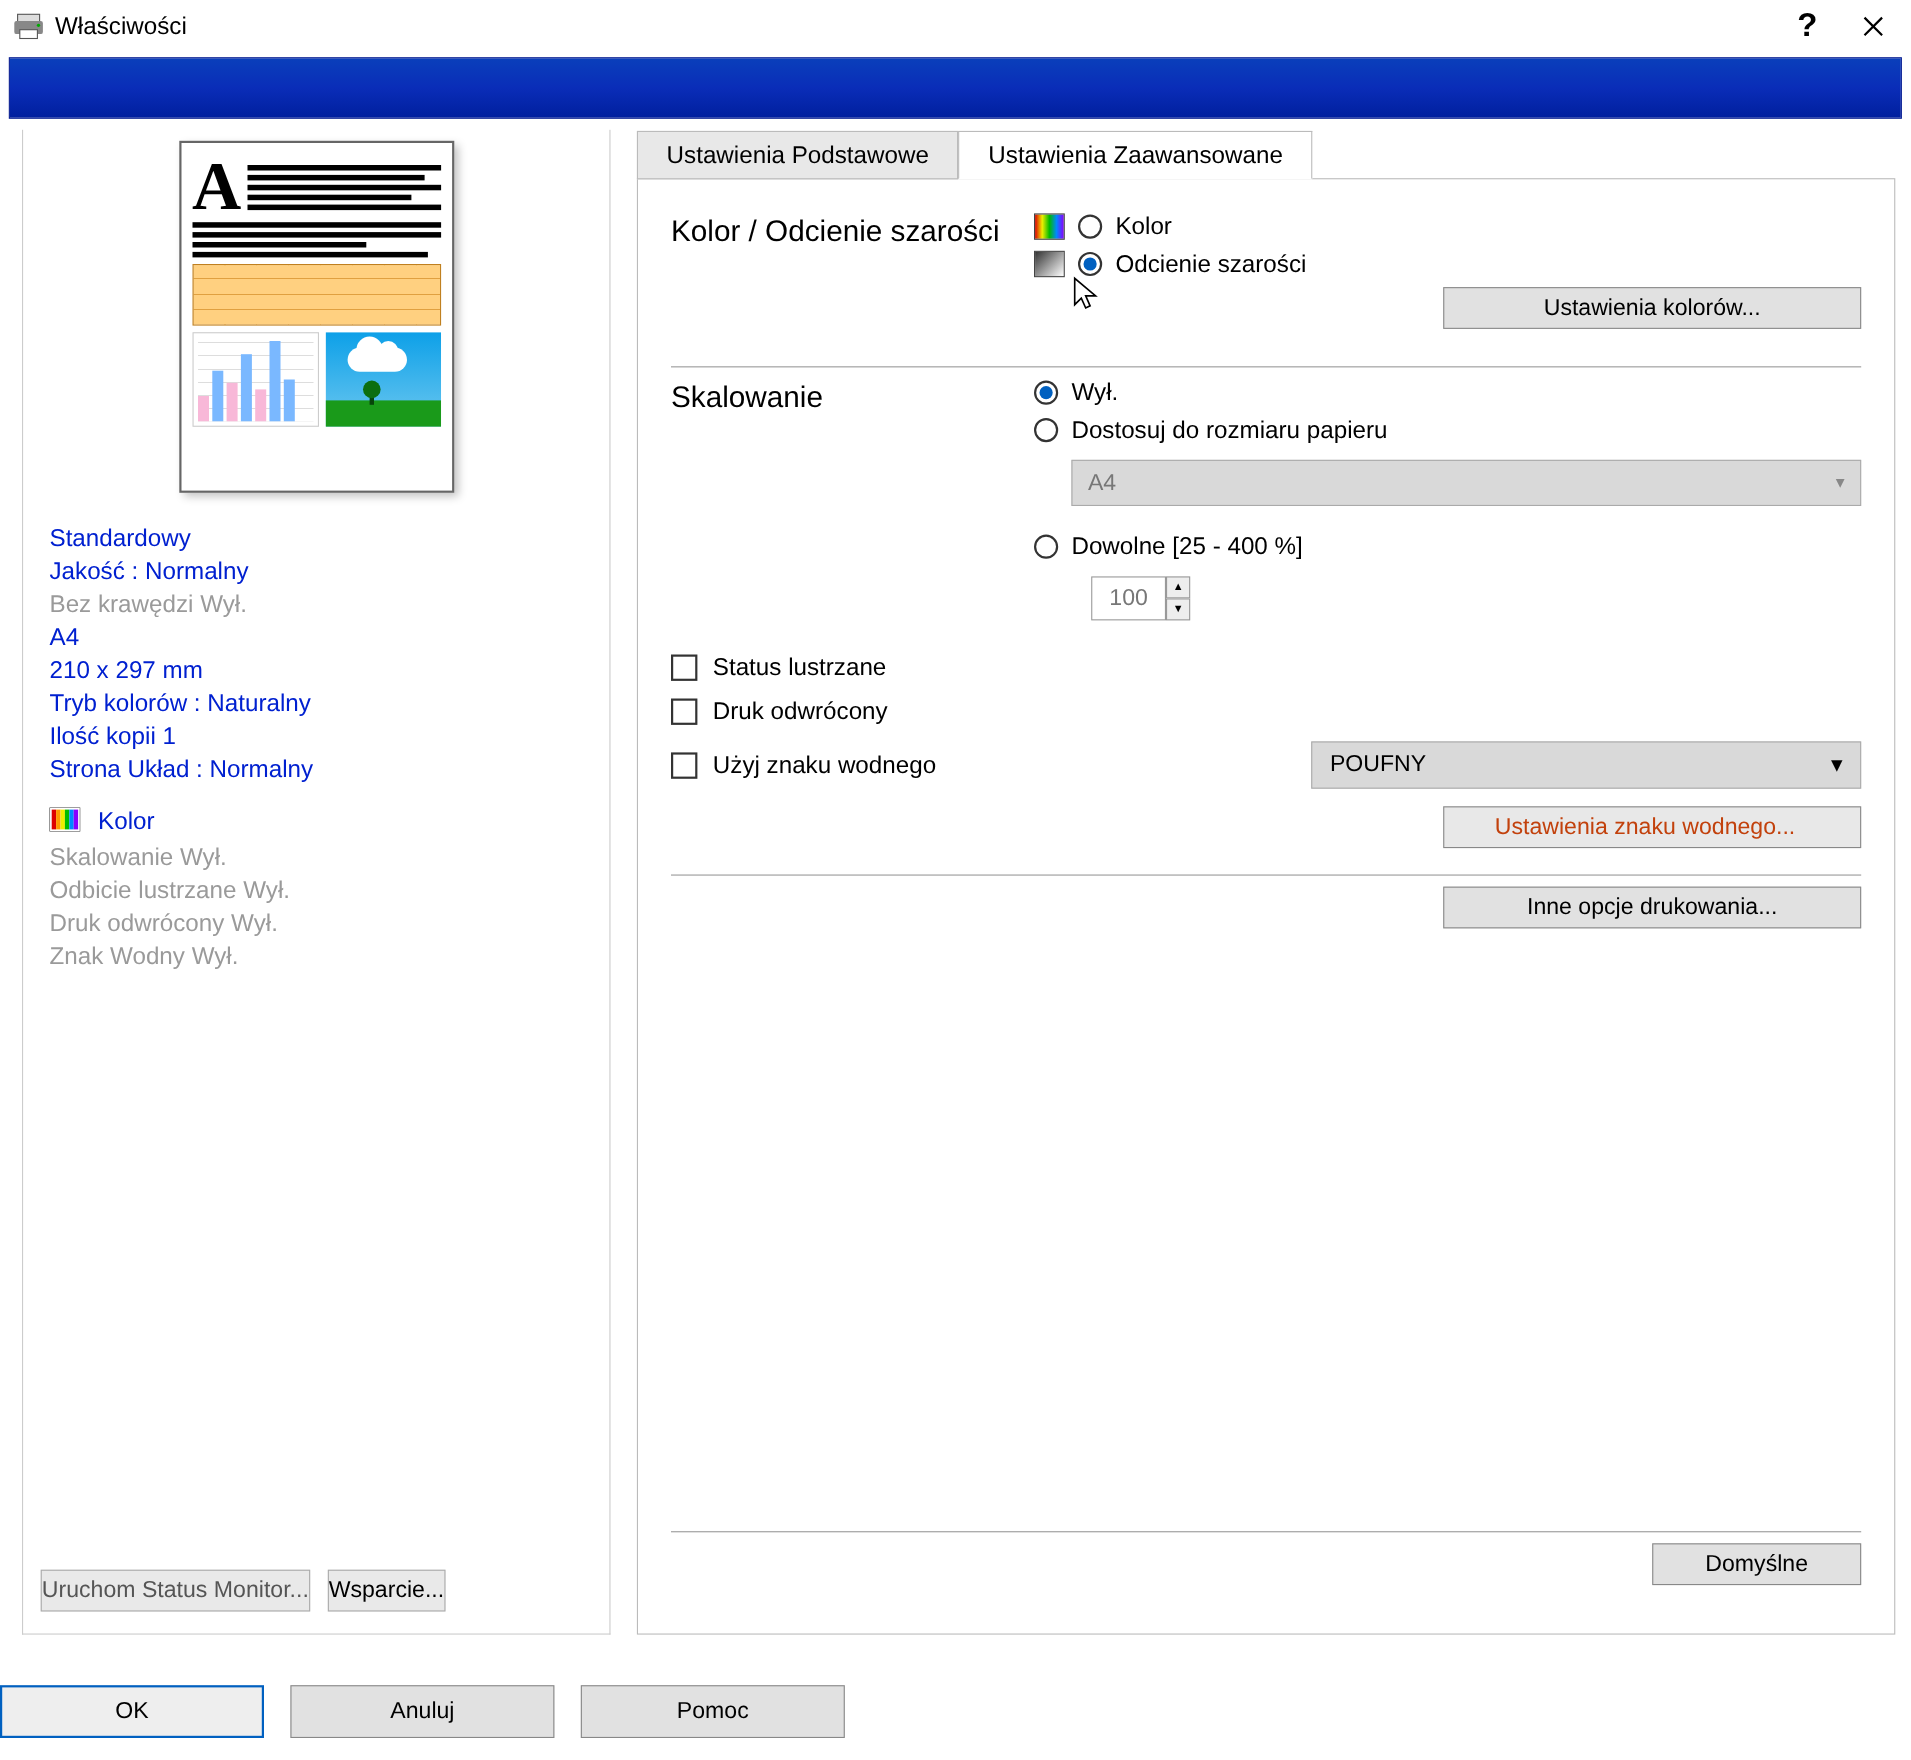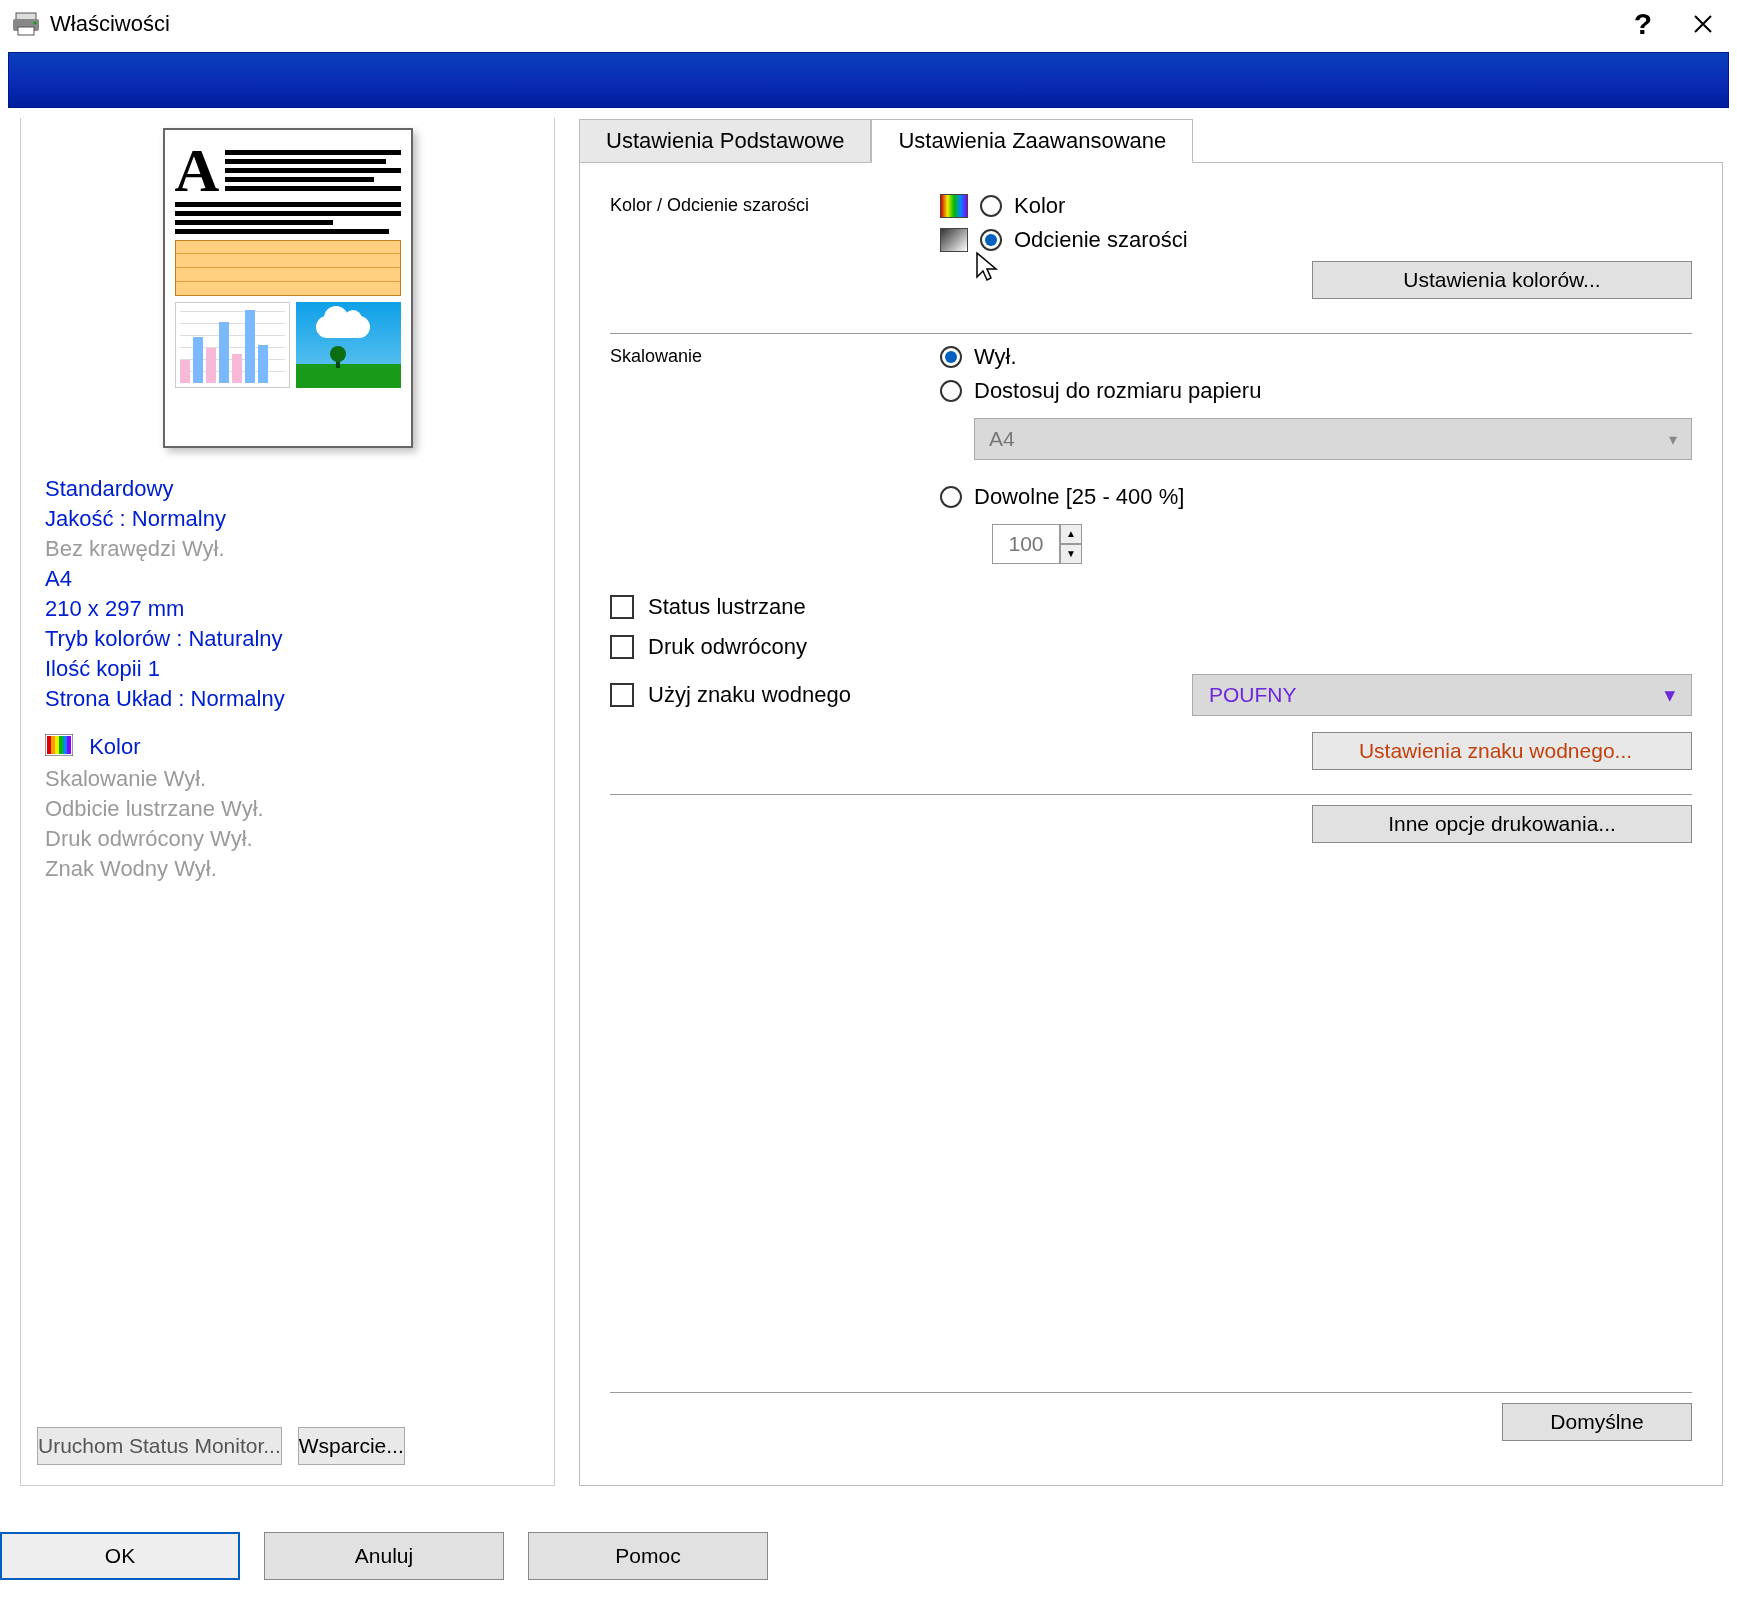--- a/index.html
+++ b/index.html
@@ -144,21 +144,21 @@
   .tab-content {
     flex:1;
     border:1px solid #bbb;
     background:#fff;
     padding:30px 30px 20px 30px;
     display:flex;
     flex-direction:column;
   }
 
   .field-row { display:flex; align-items:flex-start; margin-bottom:10px; }
-  .field-label { width:330px; font-size:18px; padding-top:2px; }
+  .field-label { width:330px; font-size:27px; padding-top:2px; }
   .field-body { flex:1; }
   .radio-line { display:flex; align-items:center; gap:12px; font-size:22px; margin-bottom:8px; position:relative; }
   .radio { width:22px; height:22px; border:2px solid #333; border-radius:50%; display:inline-flex; align-items:center; justify-content:center; }
   .radio.selected::after{ content:""; width:12px; height:12px; border-radius:50%; background:#0060c0; }
   .swatch { width:28px; height:24px; border:1px solid #444; background:linear-gradient(90deg,#d00,#ee0,#0b0,#08f,#80f); }
   .swatch.gray { background:linear-gradient(135deg,#333 0%,#fff 100%); }
   .cursor-pointer { position:absolute; left:34px; top:24px; }
 
   .sep { border:none; border-top:1px solid #999; margin:0 0 10px 0; }
   .right-align-btn-row { display:flex; justify-content:flex-end; margin-bottom:24px; }
@@ -185,21 +185,21 @@
     display:flex; justify-content:space-between; align-items:center;
   }
   .combo .chev { color:#888; font-size:16px; }
   .spinner { display:flex; align-items:center; gap:0; margin-left:18px; }
   .spinner input { width:68px; height:40px; border:1px solid #999; font:inherit; font-size:21px; text-align:center; color:#777; background:#fff; }
   .spinner .spin-btns { display:flex; flex-direction:column; }
   .spinner .spin-btns button { width:22px; height:20px; border:1px solid #999; background:#eee; font-size:10px; line-height:1; padding:0; cursor:pointer; }
   .checkbox-line { display:flex; align-items:center; gap:14px; font-size:22px; margin-bottom:14px; }
   .checkbox { width:24px; height:24px; border:2px solid #333; background:#fff; }
   .watermark-row { display:flex; align-items:center; gap:14px; justify-content:space-between; }
-  .watermark-combo { flex:0 0 500px; background:#d9d9d9; border:1px solid #aaa; padding:8px 16px; font-size:21px; color:#6d28d9; display:flex; justify-content:space-between; }
+  .watermark-combo { flex:0 0 500px; background:#d9d9d9; border:1px solid #aaa; padding:8px 16px; font-size:21px; color:#000000; display:flex; justify-content:space-between; }
 
   .footer-btns {
     display:flex; gap:24px; 
     padding:20px 20px 0 0;
     position:absolute; left:0; right:14px; bottom:20px;
   }
   .footer-btns .std-button { min-width:240px; padding:10px 0; }
   .footer-btns .primary { border:2px solid #0060c0; background:#eee; color:#000; }
 </style>
 </head>

